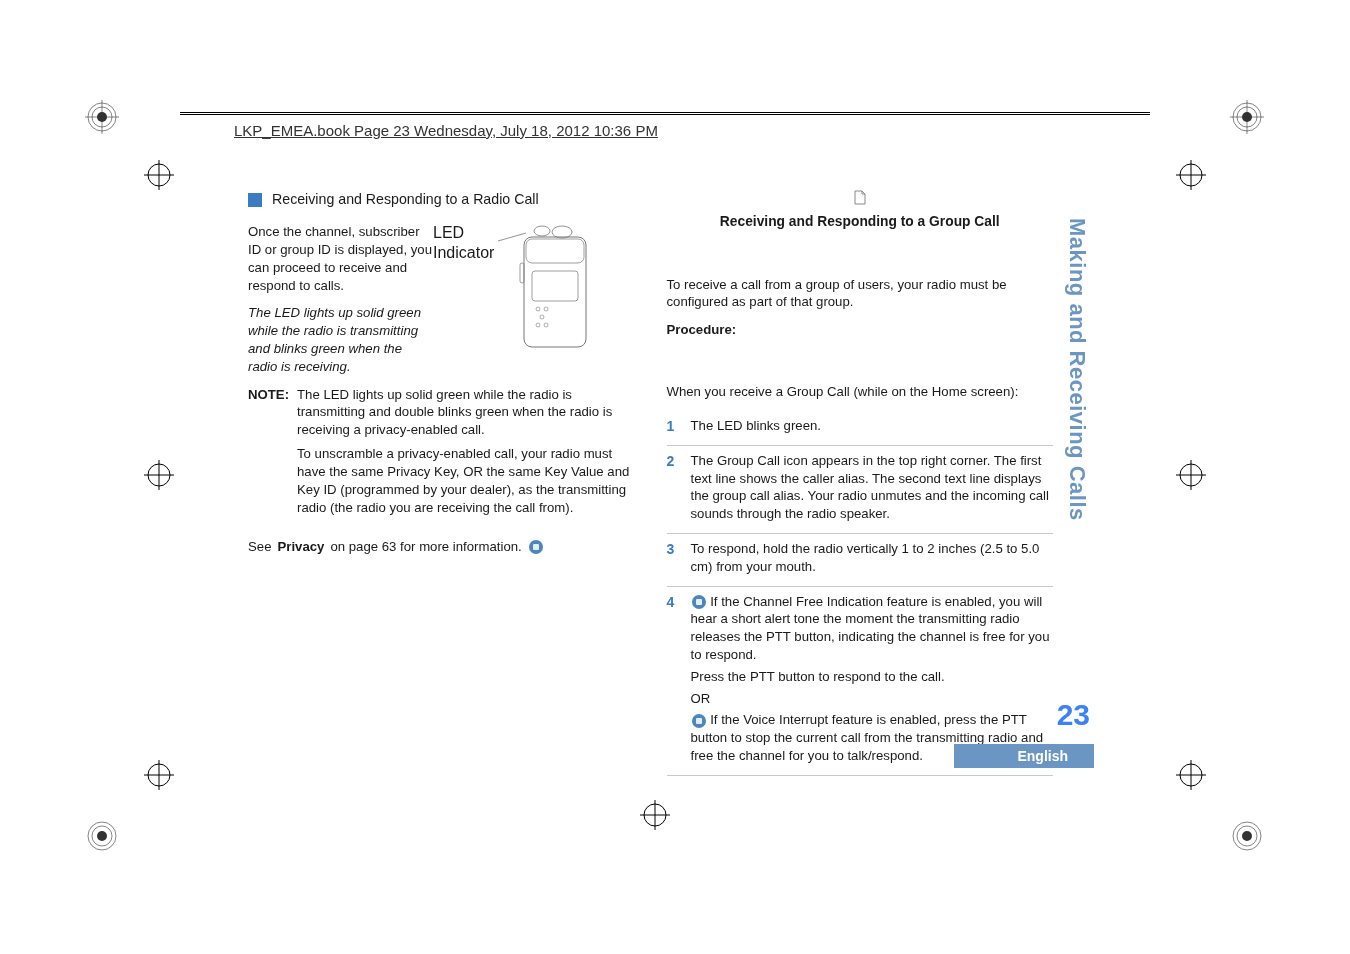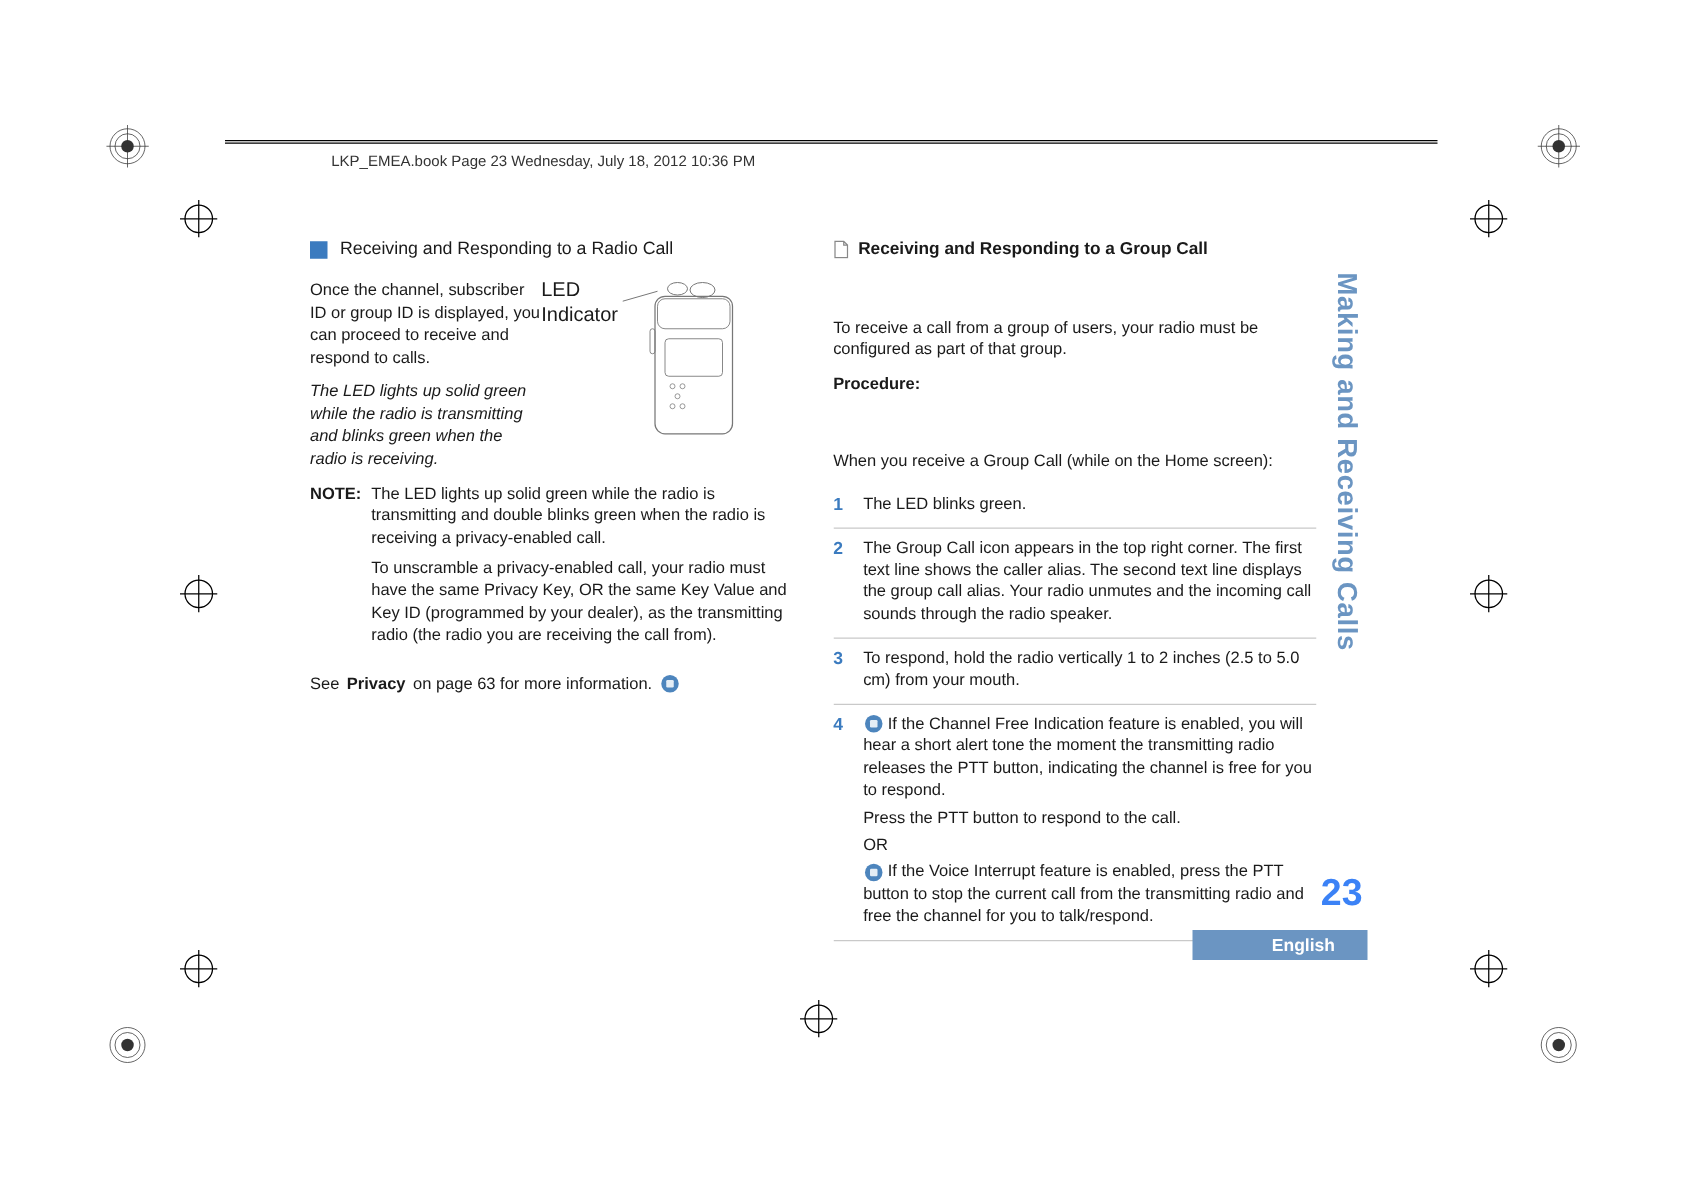--- a/index.html
+++ b/index.html
@@ -15,23 +15,24 @@
       top: 112px;
       left: 180px;
       right: 200px;
       border-top: 0.5px solid #000;
       border-bottom: 0.5px solid #000;
       height: 3px;
     }
     .header-text {
       position: absolute;
       top: 122px;
-      left: 265px;
-      font-size: 12px;
+      left: 234px;
+      font-size: 15px;
       color: #333;
+      text-decoration: underline;
     }
     .page-content {
       position: absolute;
       top: 190px;
       left: 248px;
       width: 805px;
       display: flex;
       gap: 32px;
     }
     .col {
@@ -54,20 +55,21 @@
     }
     .section-title {
       font-weight: normal;
       font-size: 14.2px;
     }
     .sub-header {
       display: flex;
       align-items: center;
       gap: 8px;
       margin-bottom: 10px;
+      flex-direction: column;
     }
     .doc-icon {
       width: 12px;
       height: 15px;
       flex-shrink: 0;
     }
     .sub-title {
       font-weight: bold;
       font-size: 13.8px;
     }

